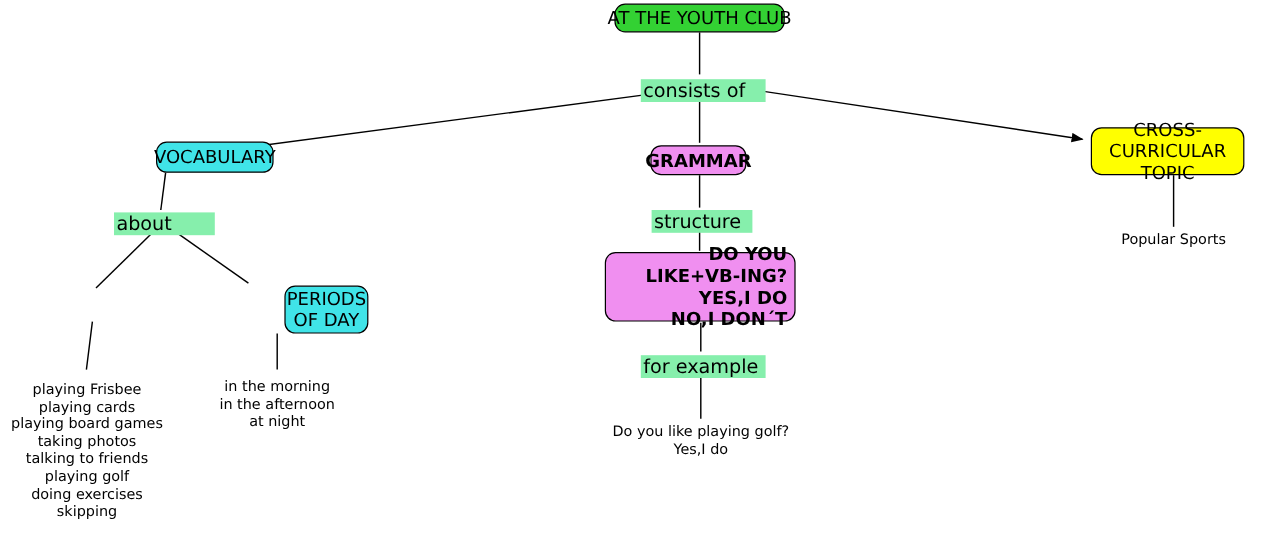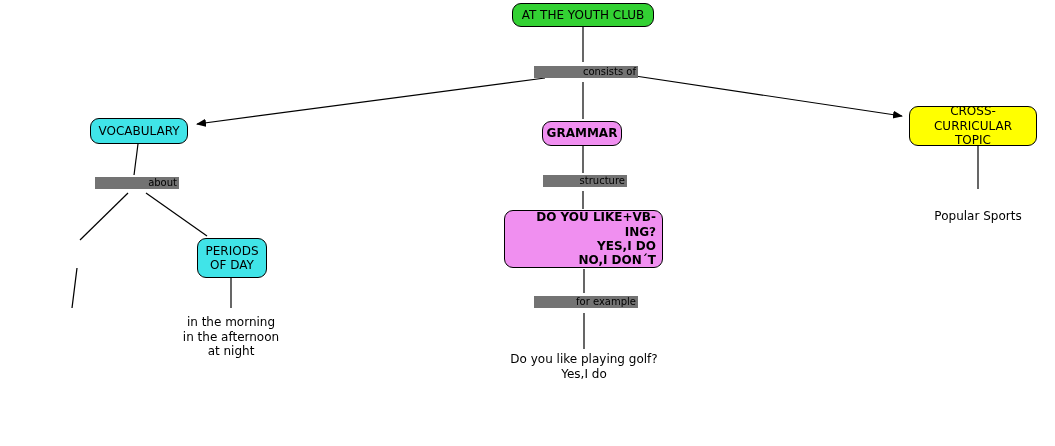--- a/index.html
+++ b/index.html
@@ -10,30 +10,30 @@
     width:1055px;height:446px;position:relative;background:#ffffff;overflow:hidden;
     font-family:"DejaVu Sans","Liberation Sans",sans-serif;color:var(--text);
   }
   #canvas{position:absolute;left:0;top:0;width:1055px;height:446px;}
   svg.wires{position:absolute;left:0;top:0;width:1055px;height:446px;z-index:1;}
   svg.wires line{stroke:var(--line);stroke-width:1.2;}
   .node{
     position:absolute;z-index:2;box-sizing:border-box;
     border:1.6px solid #000;border-radius:9px;
     display:flex;align-items:center;justify-content:center;text-align:center;
-    font-size:12px;line-height:1.2;padding:2px 6px;white-space:nowrap;
+    font-size:15px;line-height:1.2;padding:2px 6px;white-space:nowrap;
   }
   .node .multi{white-space:normal;}
   .green{background:var(--green);}
-  .cyan{background:var(--cyan);}
+  .cyan{background:var(--cyan);margin-left:40px;}
   .pink{background:var(--pink);font-weight:bold;}
   .yellow{background:var(--yellow);}
   .label{
-    position:absolute;z-index:2;font-size:10px;line-height:1.2;text-align:right;
-    background:#737373;padding:0 2px;
+    position:absolute;z-index:2;font-size:16px;line-height:1.2;text-align:left;
+    background:#86efac;padding:0 2px;
   }
   .textblock{
     position:absolute;z-index:2;font-size:12px;line-height:14.6px;text-align:center;
   }
   .textblock span{display:block;}
   .pattern-lines span{display:block;text-align:right;}
 </style>
 </head>
 <body>
 
@@ -111,27 +111,37 @@
   </div>
 
   <div class="label" style="left:534px;top:66px;width:100px;">consists of</div>
 
   <div class="label" style="left:95px;top:177px;width:80px;">about</div>
 
   <div class="label" style="left:543px;top:175px;width:80px;">structure</div>
 
   <div class="label" style="left:534px;top:296px;width:100px;">for example</div>
 
+  <div class="textblock" style="left:0px;top:317px;width:145px;">
+    <span>playing Frisbee</span>
+    <span>playing cards</span>
+    <span>playing board games</span>
+    <span>taking photos</span>
+    <span>talking to friends</span>
+    <span>playing golf</span>
+    <span>doing exercises</span>
+    <span>skipping</span>
+  </div>
 
   <div class="textblock" style="left:161px;top:315px;width:140px;">
     <span>in the morning</span>
     <span>in the afternoon</span>
     <span>at night</span>
   </div>
 
   <div class="textblock" style="left:504px;top:352px;width:160px;">
     <span>Do you like playing golf?</span>
     <span>Yes,I do</span>
   </div>
 
-  <div class="textblock" style="left:918px;top:209px;width:120px;">Popular Sports</div>
+  <div class="textblock" style="left:918px;top:192px;width:120px;">Popular Sports</div>
 
 </div>
 
 </body></html>

